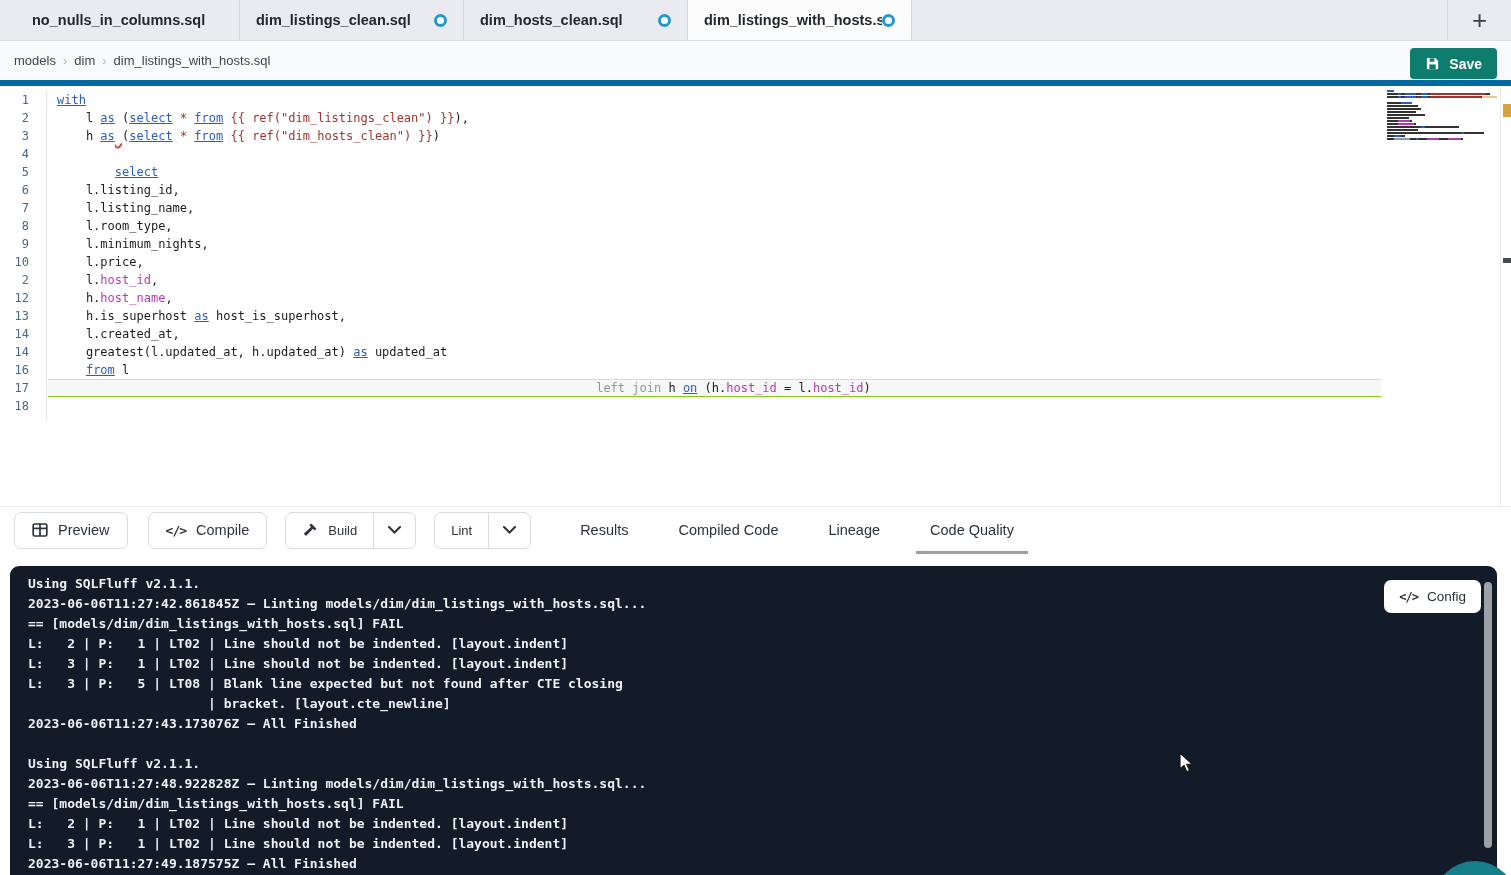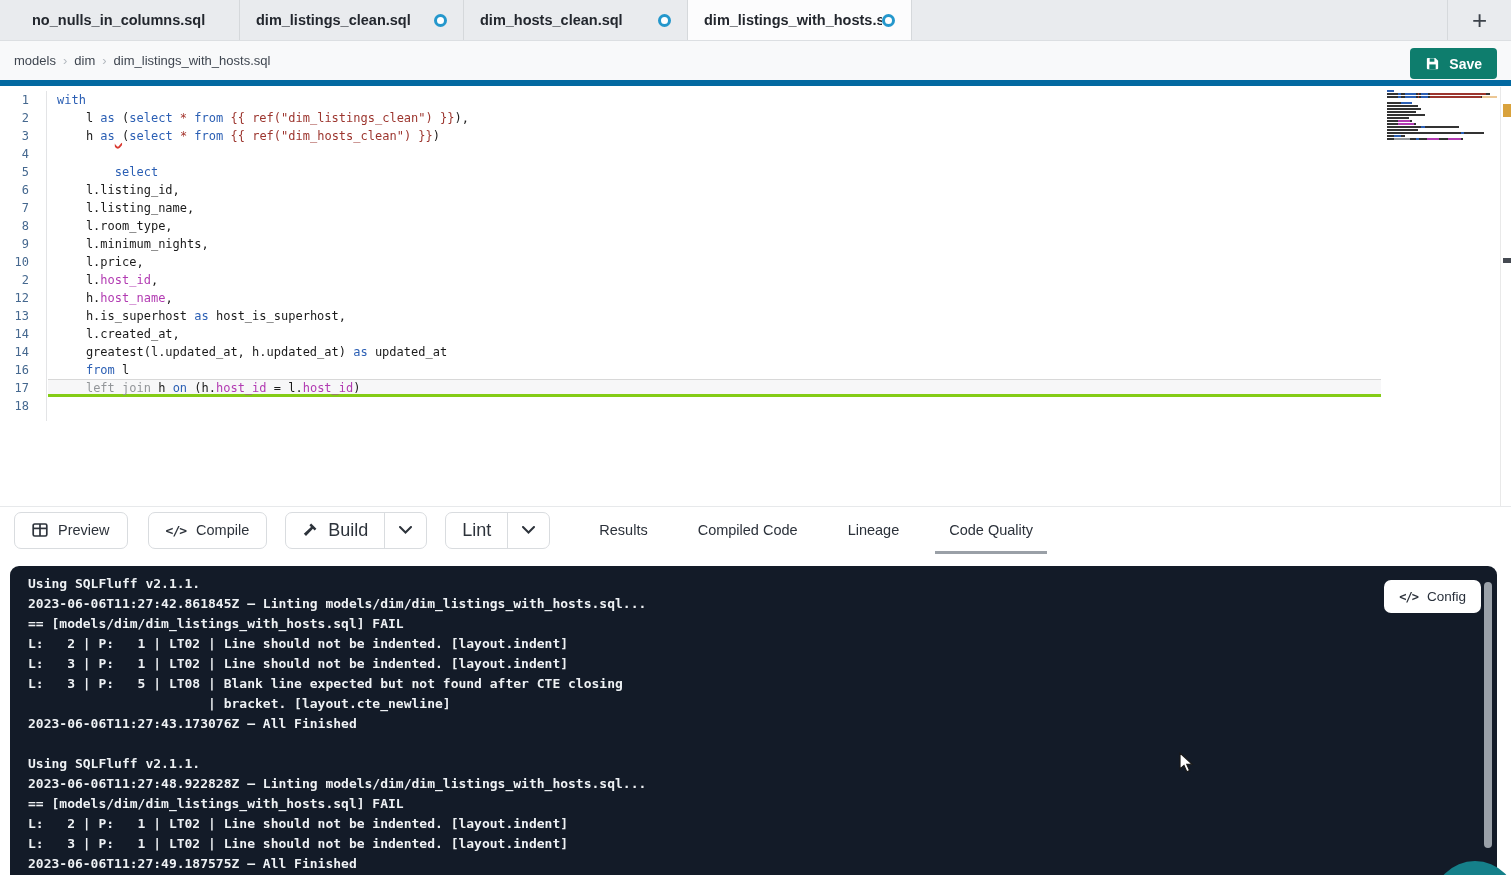--- a/index.html
+++ b/index.html
@@ -29,22 +29,22 @@
     border:none; border-radius:4px; font-size:14px; font-weight:700; display:flex; align-items:center;
     gap:9px; padding:0 15px; cursor:pointer; font-family:"Liberation Sans",sans-serif; }
 
   
   .editor { position:absolute; top:87px; left:0; right:0; height:419px; background:#fff;
     font-family:"DejaVu Sans Mono", monospace; font-size:12px; }
   .gutter { position:absolute; left:0; top:4px; width:47px; height:330px; border-right:1px solid #e3e4e6; }
   .gnum { height:18px; line-height:18px; text-align:right; padding-right:17px; color:#45688f; }
   .code { position:absolute; left:48px; top:4px; right:130px; }
   .crow { height:18px; line-height:18px; white-space:pre; padding-left:9px; color:#1b1b1b; }
-  .crow.active { background:#f7f7f8; border-top:1px solid #d8d8d8; border-bottom:3px solid #84cc16; line-height:16px; }
-  .tk-kw { color:#2b5fb4; } .tk-j { color:#9c352e; } .tk-o { color:#a5362f; }
+  .crow.active { background:#f7f7f8; border-top:1px solid #d8d8d8; border-bottom:1px solid #84cc16; line-height:16px;text-align:center; }
+  .tk-kw { color:#2b5fb4;text-decoration:underline; } .tk-j { color:#9c352e; } .tk-o { color:#a5362f; }
   .tk-m { color:#b23bb2; } .tk-g { color:#939699; } .tk-p { color:#1b1b1b; }
   .sqg { text-decoration:underline wavy #d93a32 1.5px; text-underline-offset:2px; }
 
   .minimap { position:absolute; right:14px; top:0; width:110px; padding-top:3px; cursor:pointer; }
   .mrow { height:2px; margin-bottom:1px; display:flex; }
   .mrow.err { background:#ecc795; }
   .mseg { height:2px; flex:none; }
 
   .ruler { position:absolute; right:0; top:0; width:11px; height:419px; border-left:1px solid #e9e9e9; }
   .mark { position:absolute; left:2px; width:8px; }
@@ -52,21 +52,21 @@
   .mark-cur { top:171px; height:5px; background:#454a52; }
 
   
   .toolbar { position:absolute; top:506px; left:0; right:0; height:47px; border-top:1px solid #e7e9eb;
     background:#fff; display:flex; align-items:center; padding-left:14px; }
   .btn { height:37px; border:1px solid #d9dcdf; border-radius:7px; background:#fff; display:flex;
     align-items:center; gap:10px; padding:0 17px; font-size:14.5px; color:#2d333b; font-weight:400;
     cursor:pointer; font-family:"Liberation Sans",sans-serif; }
   .gap20 { margin-left:20px; } .gap18 { margin-left:18px; }
   .split { display:flex; height:37px; border:1px solid #d9dcdf; border-radius:7px; background:#fff; overflow:hidden; }
-  .split-main { display:flex; align-items:center; gap:10px; padding:0 16px; font-size:18px; color:#2d333b; cursor:pointer; }
+  .split-main { display:flex; align-items:center; gap:10px; padding:0 16px; font-size:13px; color:#2d333b; cursor:pointer; }
   .split-caret { border-left:1px solid #d9dcdf; display:flex; align-items:center; padding:0 14px; cursor:pointer; }
   .icon-code { font-family:"DejaVu Sans Mono",monospace; font-size:13px; font-weight:700; color:#2d333b; letter-spacing:-1px; }
   .ptabs { display:flex; margin-left:42px; gap:36px; height:47px; }
   .ptab { display:flex; align-items:center; padding:0 7px; font-size:14.5px; color:#2b313a; position:relative; cursor:pointer; }
   .ptab.active::after { content:""; position:absolute; bottom:0; left:-7px; right:-7px; height:3px; background:#9aa0a7; }
 
   
   .terminal { position:absolute; left:10px; top:566px; width:1487px; height:320px;
     background:#131b28; border-radius:9px; }
   .term-body { padding:8px 0 0 18px; }

